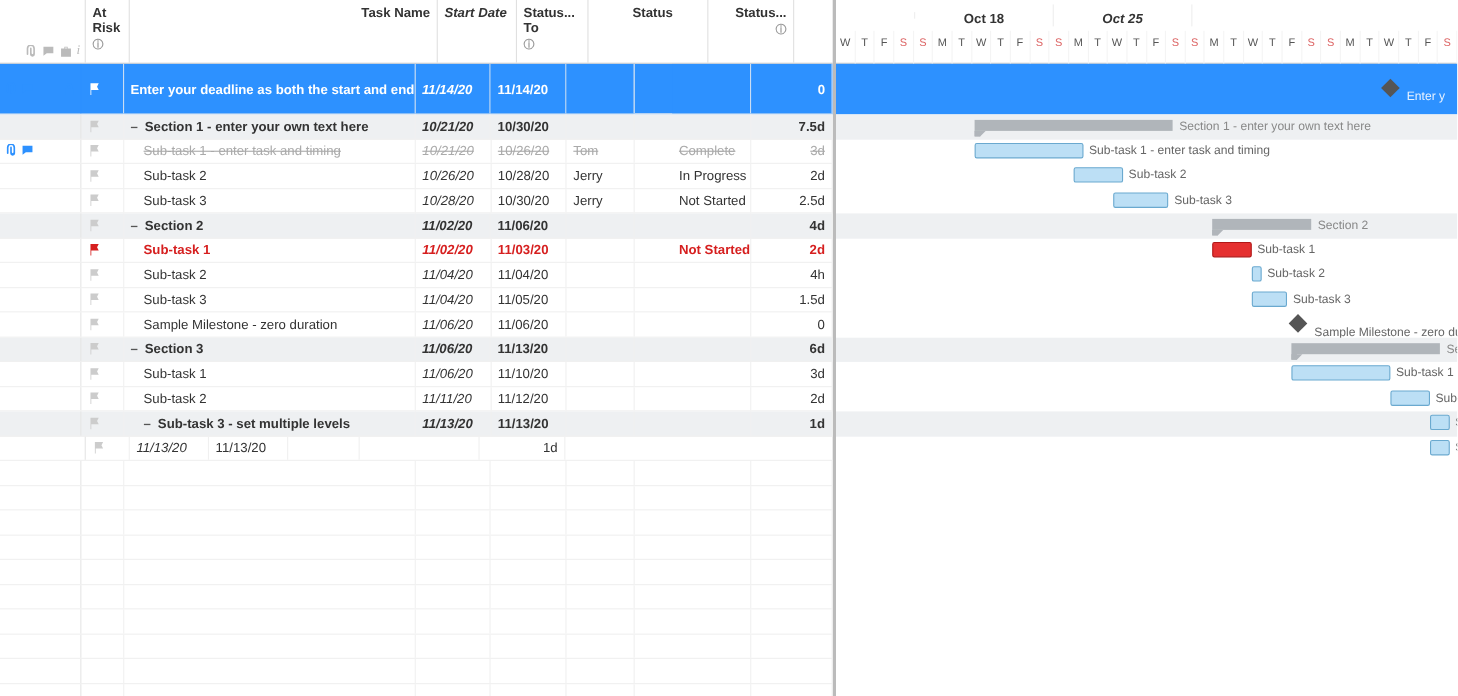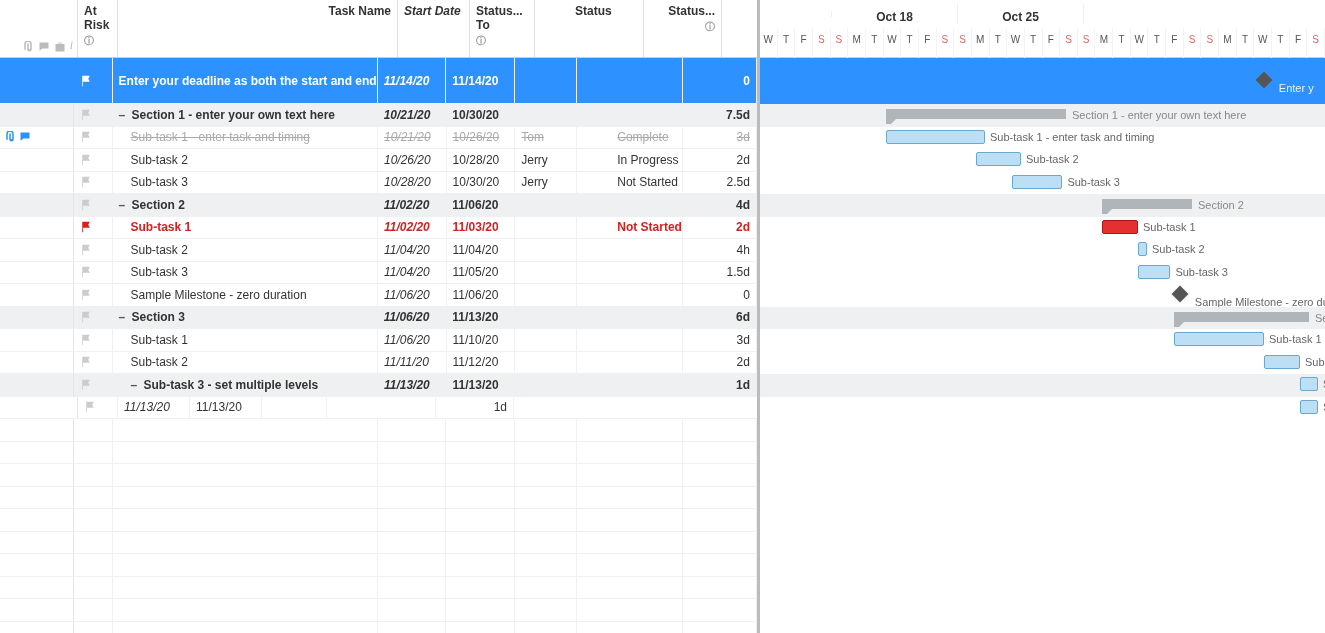--- a/index.html
+++ b/index.html
@@ -473,21 +473,21 @@
           <div class="cell col-dur"></div>
         </div>
       </div>
   </div>
 
   <div class="gantt-side">
     <div class="gantt-header">
       <div class="gh-months" id="gh-months">
           <div class="gh-month" style="width: 72px;"></div>
           <div class="gh-month" style="width: 126px;">Oct 18</div>
-          <div class="gh-month" style="width: 126px;">Oct 25</div>
+          <div class="gh-month" style="width: 126px; font-style: italic;">Oct 25</div>
         </div>
       <div class="gh-days" id="gh-days">
           <div class="gh-day">W</div>
           <div class="gh-day">T</div>
           <div class="gh-day">F</div>
           <div class="gh-day weekend">S</div>
           <div class="gh-day weekend">S</div>
           <div class="gh-day">M</div>
           <div class="gh-day">T</div>
           <div class="gh-day">W</div>

